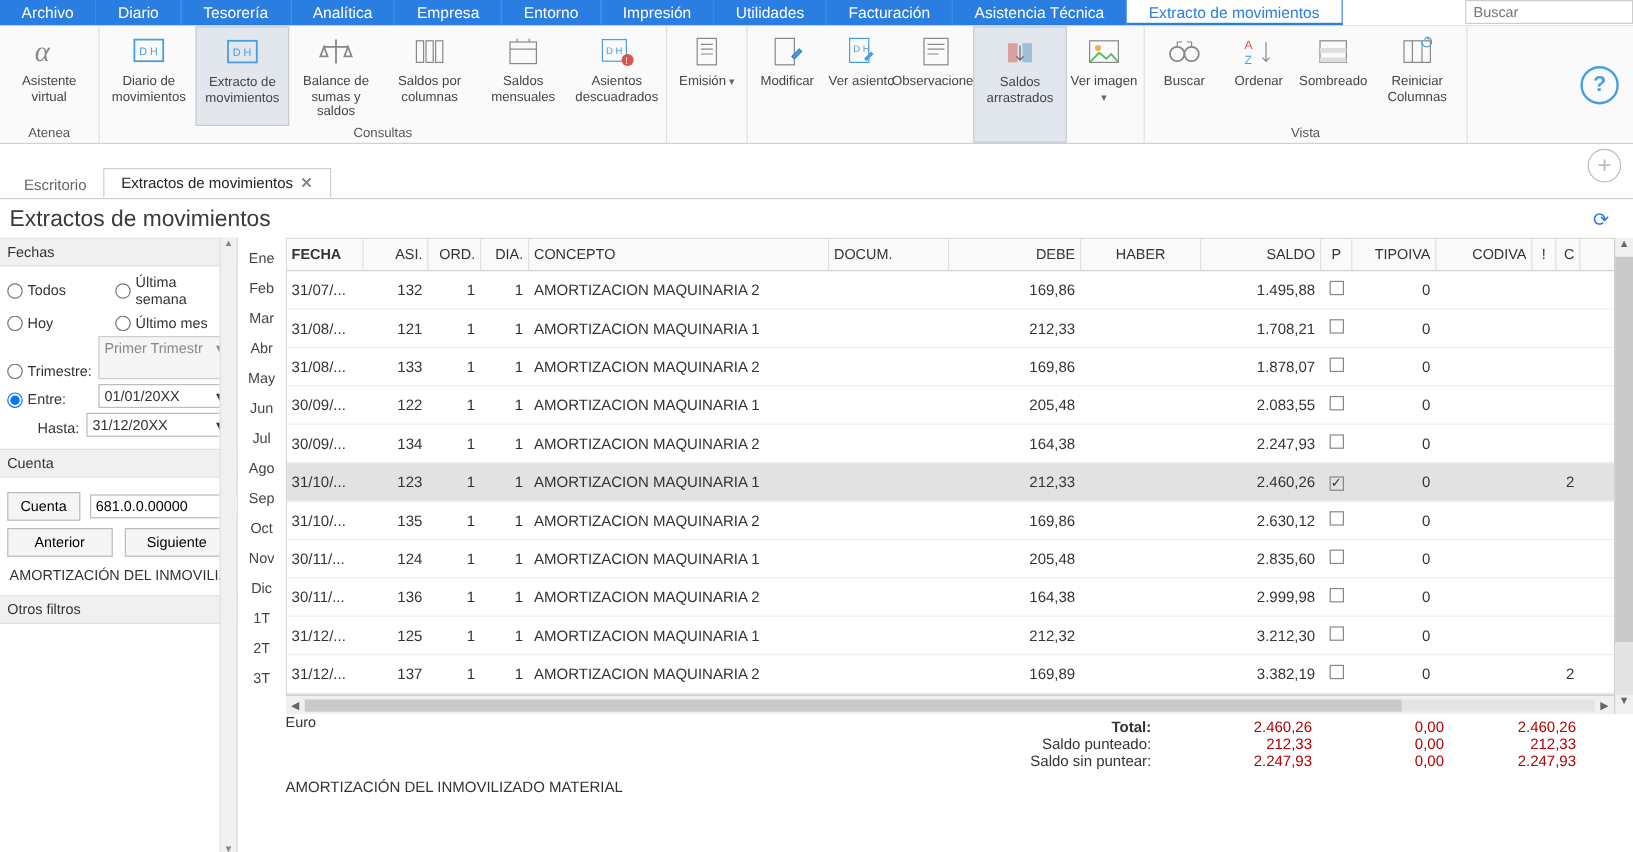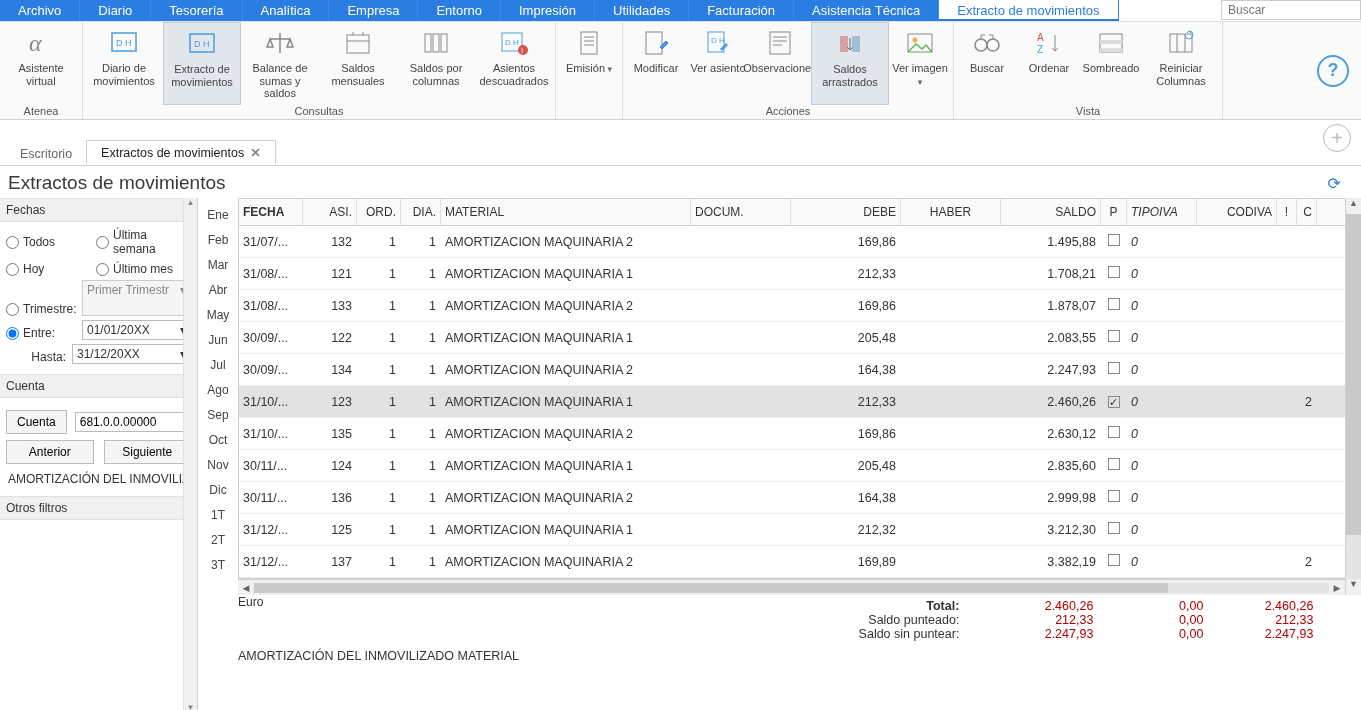--- a/index.html
+++ b/index.html
@@ -67,21 +67,21 @@
   .c.fecha{width:64px;}
   .c.asi{width:54px;text-align:right;}
   .c.ord{width:44px;text-align:right;}
   .c.dia{width:40px;text-align:right;}
   .c.concepto{width:250px;}
   .c.docum{width:100px;}
   .c.debe{width:110px;text-align:right;}
   .c.haber{width:100px;text-align:center;}
   .c.saldo{width:100px;text-align:right;}
   .c.p{width:26px;text-align:center;}
-  .c.tipoiva{width:70px;font-style:italic;}
+  .c.tipoiva{width:70px;text-align:right;}
   .c.codiva{width:80px;text-align:right;}
   .c.bang{width:20px;text-align:center;}
   .c.last{width:20px;text-align:right;}
   .chk{display:inline-block;width:12px;height:12px;border:1px solid #888;}
   .chk.on::after{content:"✓";display:block;font-size:11px;line-height:10px;text-align:center;}
   .hscroll{height:16px;background:#f0f0f0;border-top:1px solid #d0d0d0;display:flex;align-items:center;}
   .hscroll .arrow{width:16px;text-align:center;font-size:9px;color:#666;cursor:pointer;}
   .hscroll .track{flex:1;height:10px;background:#e4e4e4;position:relative;}
   .hscroll .thumb{position:absolute;left:0;top:0;bottom:0;width:85%;background:#c9c9c9;}
   
@@ -159,41 +159,41 @@
             <div class="icon">
               <svg viewBox="0 0 32 28">
                 <path d="M16 4 v20 M6 10 h20 M6 10 l-3 8 h6 z M26 10 l-3 8 h6 z" fill="none" stroke="#888" stroke-width="1.5"></path>
               </svg>
             </div>
             <div>Balance de sumas y saldos</div>
           </div>
           <div class="rbtn wide">
             <div class="icon">
               <svg viewBox="0 0 32 28">
+                <rect x="5" y="5" width="6" height="18" fill="none" stroke="#888"></rect>
+                <rect x="13" y="5" width="6" height="18" fill="none" stroke="#888"></rect>
+                <rect x="21" y="5" width="6" height="18" fill="none" stroke="#888"></rect>
+              </svg>
+            </div>
+            <div>Saldos por columnas</div>
+          </div>
+          <div class="rbtn wide">
+            <div class="icon">
+              <svg viewBox="0 0 32 28">
                 <rect x="5" y="6" width="22" height="18" fill="none" stroke="#888"></rect>
                 <line x1="5" y1="12" x2="27" y2="12" stroke="#888"></line>
                 <line x1="11" y1="6" x2="11" y2="3" stroke="#888"></line>
                 <line x1="21" y1="6" x2="21" y2="3" stroke="#888"></line>
               </svg>
             </div>
             <div>Saldos mensuales</div>
           </div>
           <div class="rbtn wide">
             <div class="icon">
               <svg viewBox="0 0 32 28">
-                <rect x="5" y="5" width="6" height="18" fill="none" stroke="#888"></rect>
-                <rect x="13" y="5" width="6" height="18" fill="none" stroke="#888"></rect>
-                <rect x="21" y="5" width="6" height="18" fill="none" stroke="#888"></rect>
-              </svg>
-            </div>
-            <div>Saldos por columnas</div>
-          </div>
-          <div class="rbtn wide">
-            <div class="icon">
-              <svg viewBox="0 0 32 28">
                 <rect x="4" y="4" width="20" height="18" fill="none" stroke="#4a9de0"></rect>
                 <text x="7" y="16" font-size="8" fill="#4a9de0">D H</text>
                 <circle cx="25" cy="21" r="5" fill="#d9534f"></circle>
                 <text x="23" y="24" font-size="8" fill="#fff">!</text>
               </svg>
             </div>
             <div>Asientos descuadrados</div>
           </div>
         </div>
         <div class="ribbon-label">Consultas</div>
@@ -260,21 +260,20 @@
             <div class="icon">
               <svg viewBox="0 0 32 28">
                 <rect x="4" y="5" width="24" height="18" fill="none" stroke="#888"></rect>
                 <circle cx="11" cy="11" r="2.5" fill="#f0ad4e"></circle>
                 <path d="M4 23 l8 -8 l6 5 l4 -4 l6 7" fill="none" stroke="#5cb85c" stroke-width="1.5"></path>
               </svg>
             </div>
             <div class="drop-caret">Ver imagen</div>
           </div>
         </div>
-        <div class="ribbon-label">Acciones</div>
       </div>
       <div class="ribbon-group">
         <div class="ribbon-buttons">
           <div class="rbtn">
             <div class="icon">
               <svg viewBox="0 0 32 28">
                 <circle cx="10" cy="16" r="6" fill="none" stroke="#888" stroke-width="1.5"></circle>
                 <circle cx="22" cy="16" r="6" fill="none" stroke="#888" stroke-width="1.5"></circle>
                 <path d="M10 10 v-4 h4 M22 10 v-4 h-4" stroke="#888" fill="none"></path>
               </svg>
@@ -415,21 +414,21 @@
 
   <div class="grid-wrap">
     <div class="grid-row-flex">
       <div class="grid-main">
         <div class="grid">
           <div class="ghead">
             <div class="c fecha bold">FECHA</div>
             <div class="c asi">ASI.</div>
             <div class="c ord">ORD.</div>
             <div class="c dia">DIA.</div>
-            <div class="c concepto">MATERIAL</div>
+            <div class="c concepto">CONCEPTO</div>
             <div class="c docum">DOCUM.</div>
             <div class="c debe">DEBE</div>
             <div class="c haber">HABER</div>
             <div class="c saldo">SALDO</div>
             <div class="c p">P</div>
             <div class="c tipoiva">TIPOIVA</div>
             <div class="c codiva">CODIVA</div>
             <div class="c bang">!</div>
             <div class="c last">C</div>
           </div>

